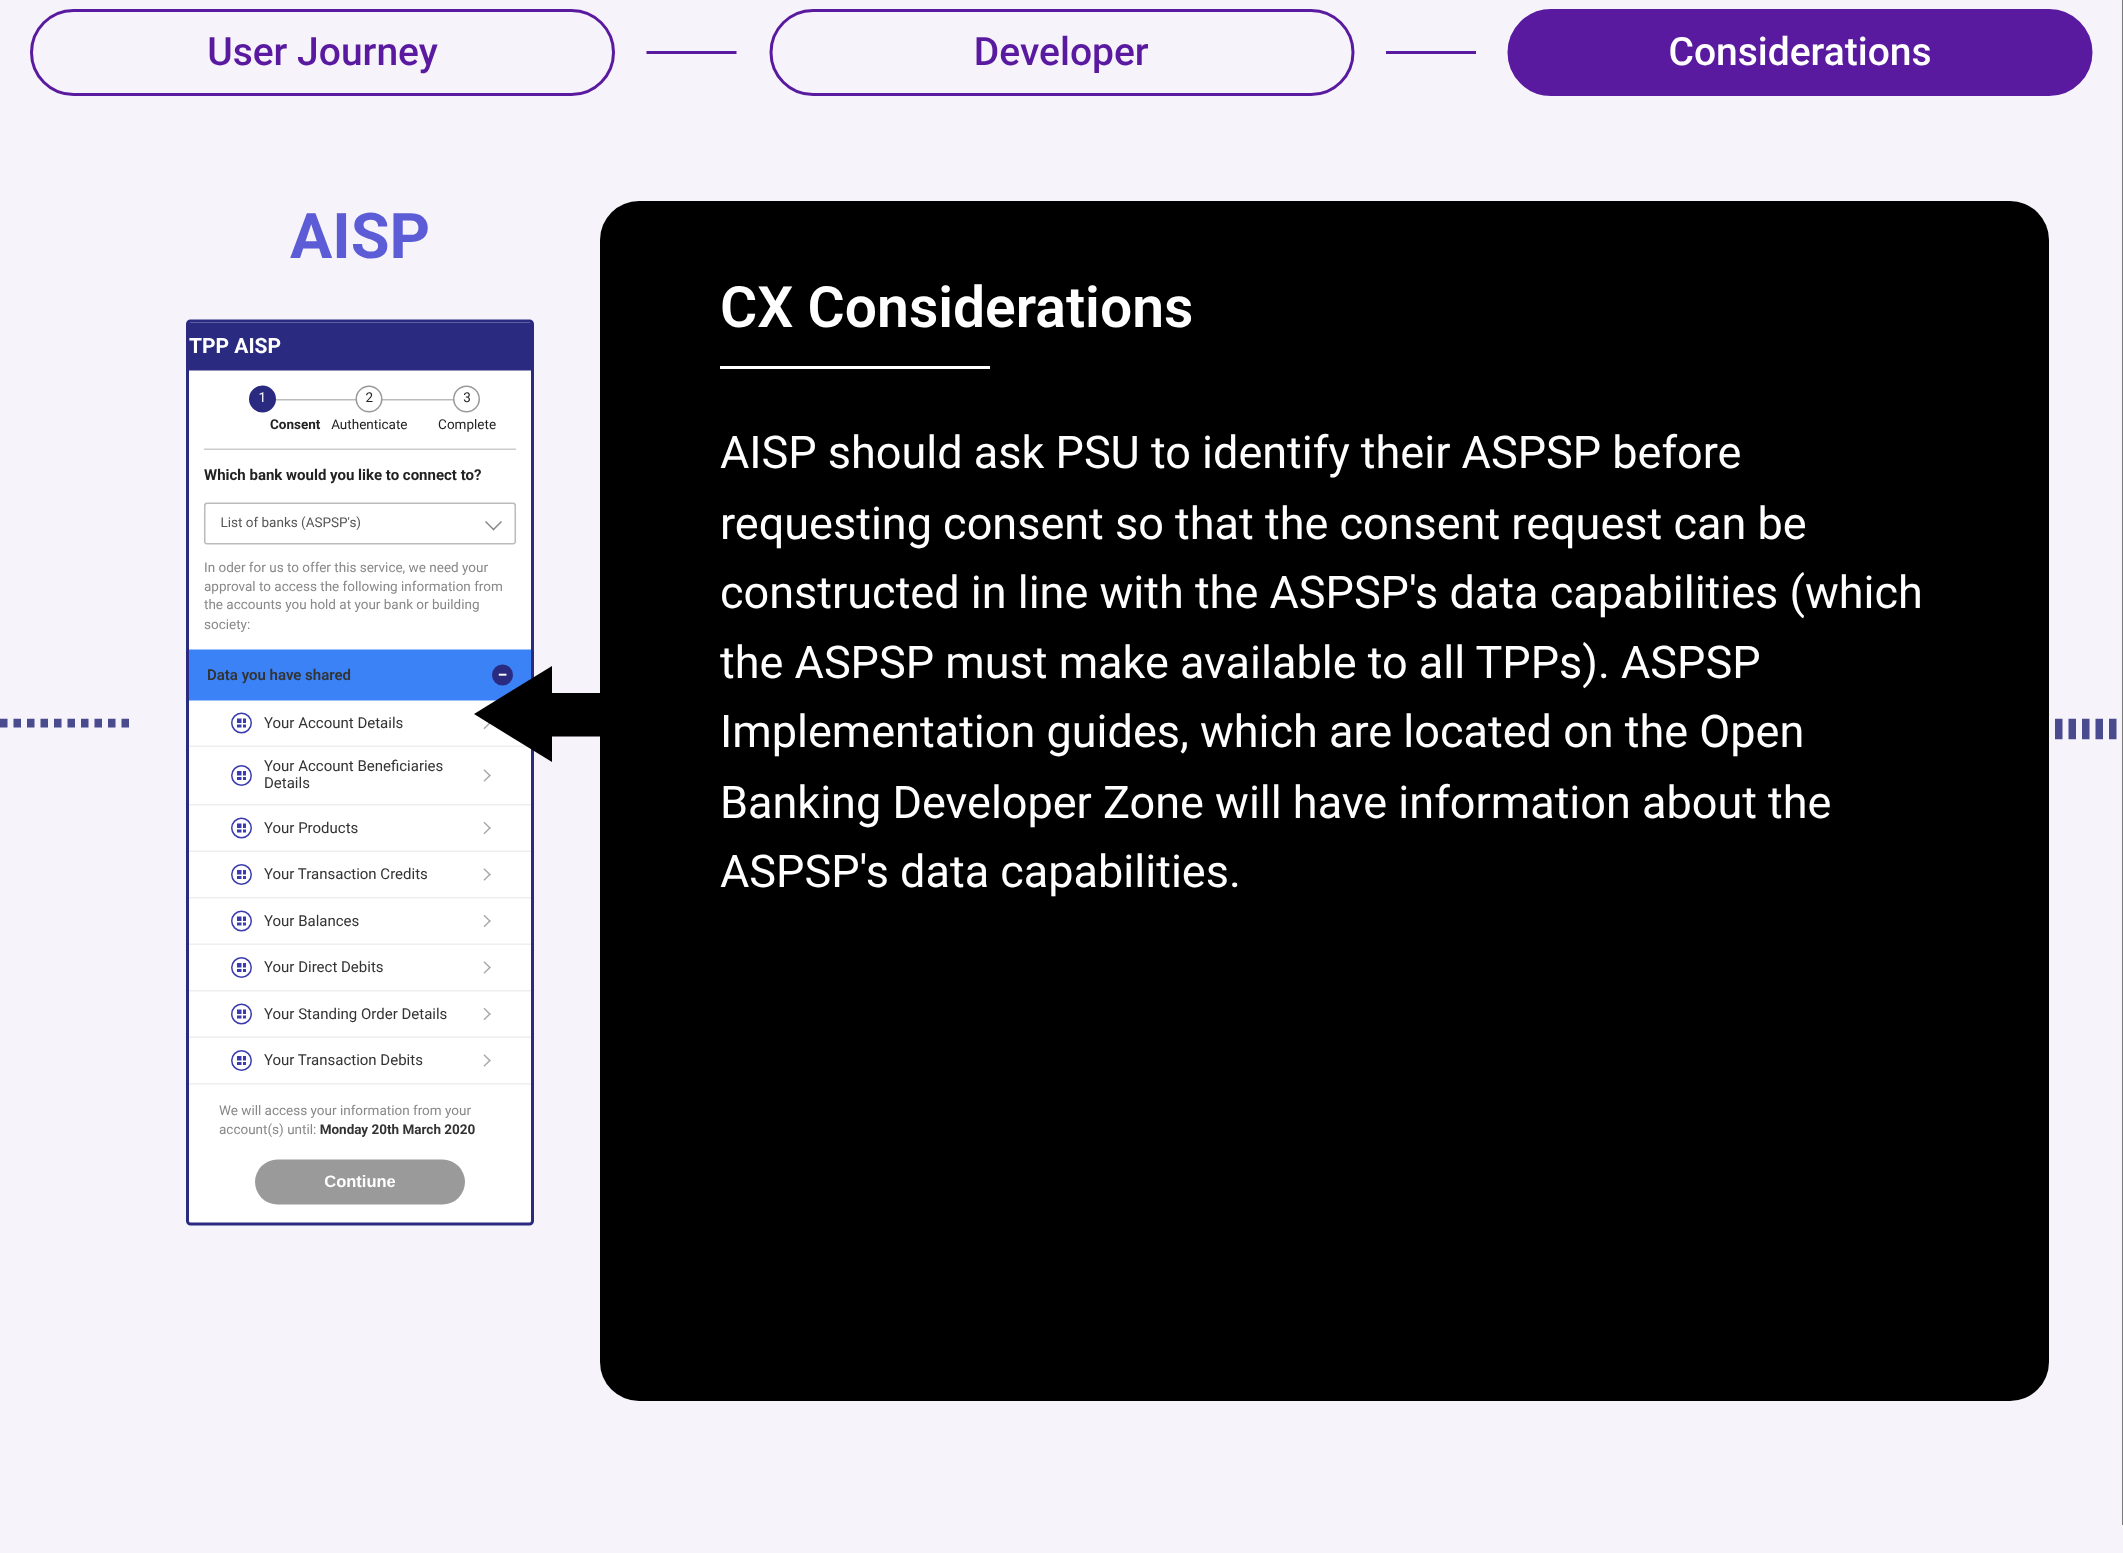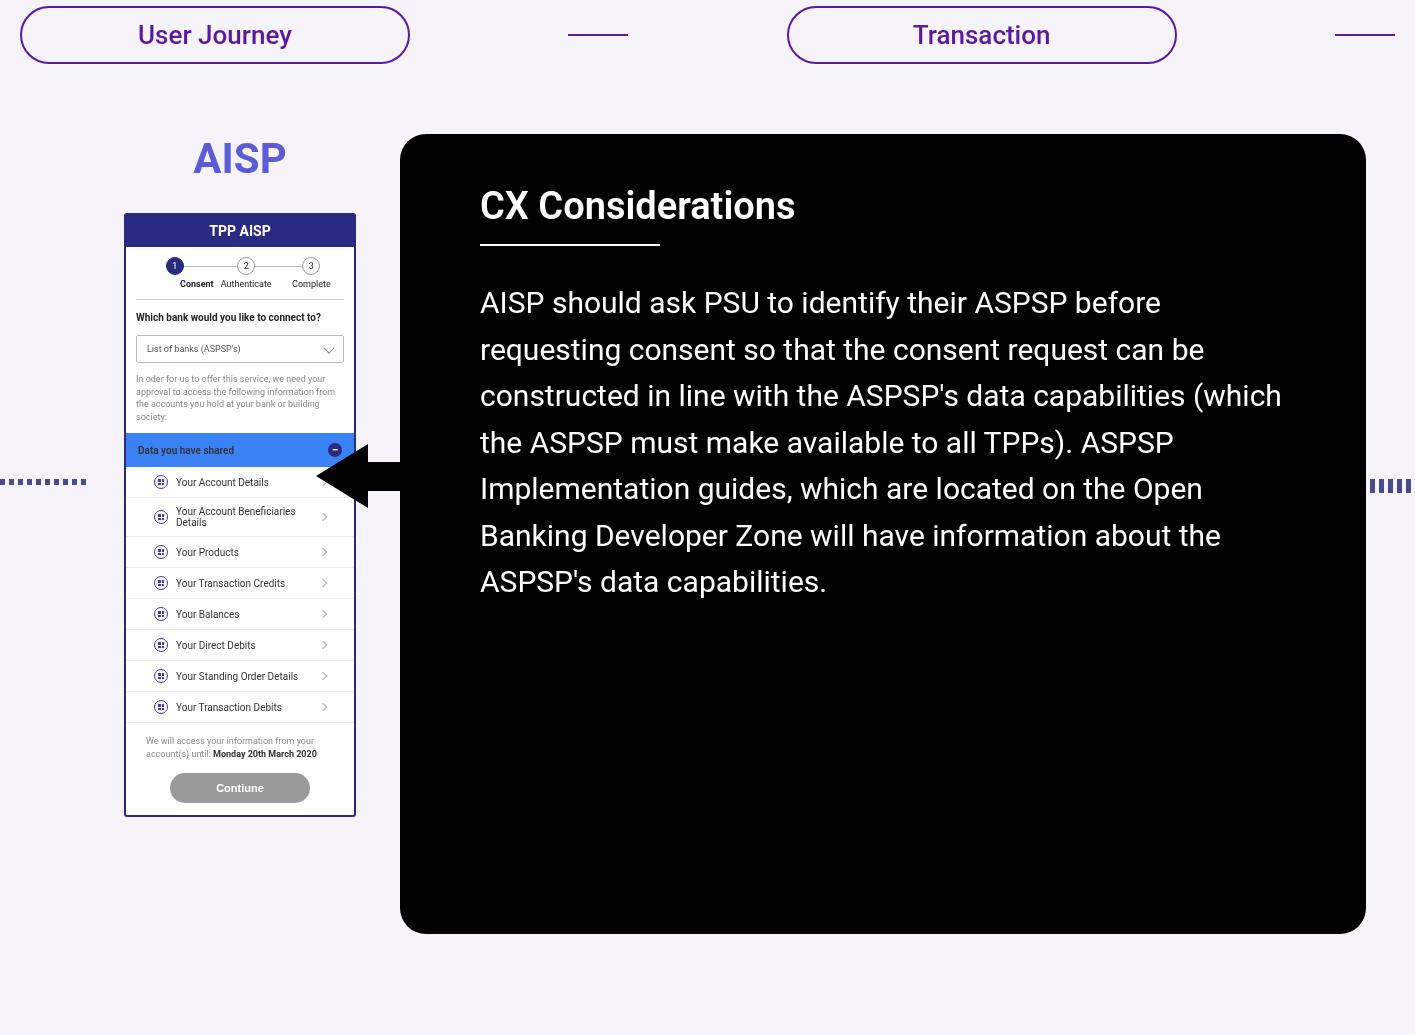--- a/index.html
+++ b/index.html
@@ -72,21 +72,21 @@
     .phone-frame {
       width: 232px;
       margin: 0 auto;
       border: 2px solid #2a2a80;
       border-radius: 3px;
       background: #fff;
     }
     .phone-header {
       background: #2a2a80;
       color: #fff;
-      text-align: center;
+      text-align: left;
       font-weight: 700;
       font-size: 14px;
       padding: 8px 0;
     }
     .stepper {
       display: flex;
       align-items: flex-start;
       justify-content: space-between;
       padding: 10px 10px 6px;
       position: relative;
@@ -323,22 +323,23 @@
       <div class="dash"></div>
       <div class="dash"></div>
       <div class="dash"></div>
       <div class="dash"></div>
   </div>
 </div>
 
 <div class="top-tabs">
   <div class="tab-pill">User Journey</div>
   <div class="connector"></div>
-  <div class="tab-pill">Transaction</div>
+  <div class="tab-pill">Developer</div>
   <div class="connector"></div>
+  <div class="tab-pill active">Considerations</div>
 </div>
 
 <div class="arrow-left"></div>
 <div class="arrow-stem"></div>
 
 <div class="content">
   <div class="aisp-col">
     <div class="aisp-title">AISP</div>
 
     <div class="phone-frame">

